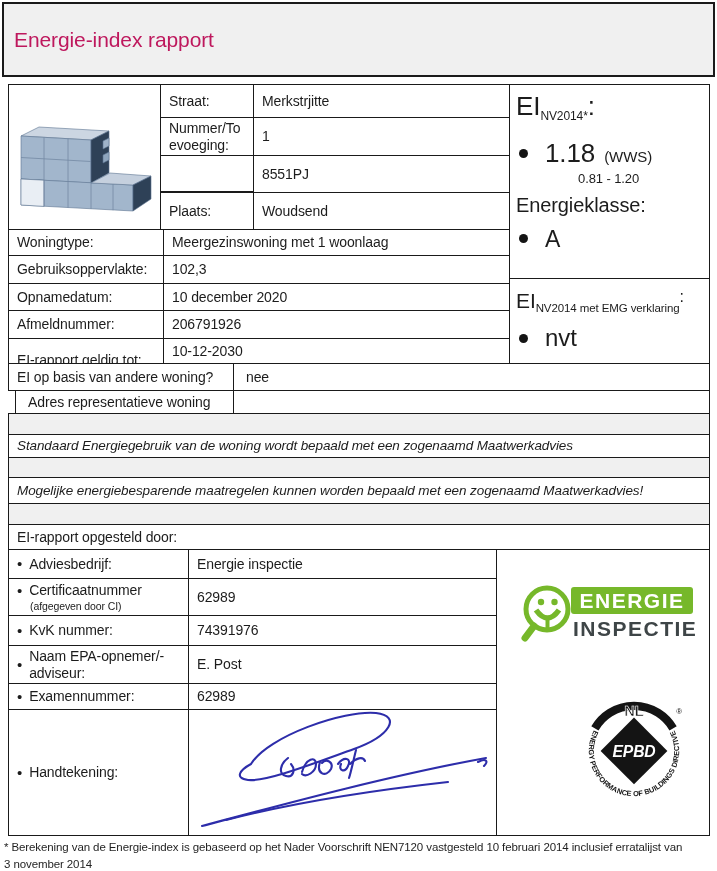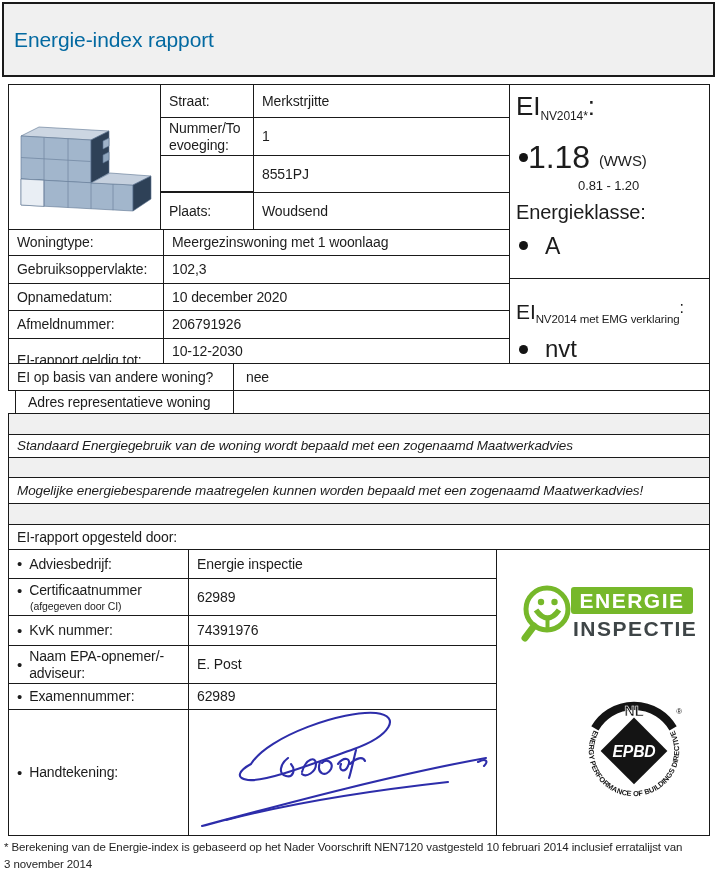--- a/index.html
+++ b/index.html
@@ -7,33 +7,33 @@
     position:relative;width:717px;height:871px;overflow:hidden;background:#fff;
     font-family:"Liberation Sans","DejaVu Sans",sans-serif;color:#1c1c1c;letter-spacing:-0.1px;
   }
   .cell{
     position:absolute;box-sizing:border-box;border:1px solid #1a1a1a;background:#fff;
     display:flex;align-items:center;padding:8px 8px;font-size:14px;line-height:1.15;
   }
   .gray{background:#f0f0f0;}
   .titlebox{
     position:absolute;box-sizing:border-box;border:2px solid #1a1a1a;background:#f0f0f0;
-    display:flex;align-items:center;padding:0 10px;font-size:21px;color:#0369a1;
+    display:flex;align-items:center;padding:0 10px;font-size:21px;color:#be185d;
   }
   .colcell{flex-direction:column;align-items:flex-start;justify-content:center;}
   .blt::before{content:"•";margin-right:7px;font-size:15px;flex:none;}
   .sub-note{font-size:10.5px;margin-top:1px;}
   .note{font-style:italic;font-size:13.5px;}
   .panel{display:block;padding:5px 6px;}
   .ei-big{font-size:26px;}
   .ei-sub{font-size:12px;vertical-align:-5px;}
   .ei-line{margin-top:2px;}
   .flexline{display:flex;align-items:center;}
   .dot{width:9px;height:9px;border-radius:50%;background:#141414;flex:none;display:inline-block;}
-  .ei-value{font-size:32px;}
+  .ei-value{font-size:26px;margin-left:17px;}
   .ei-unit{font-size:15px;margin-left:9px;margin-top:6px;}
   .ei-range{font-size:13px;margin-left:62px;margin-top:3px;}
   .ei-class-label{font-size:20px;margin-top:7px;}
   .ei-class{font-size:23px;margin-left:17px;}
   .emg-big{font-size:21px;}
   .emg-sub{font-size:11.5px;vertical-align:-4px;}
   .emg-colon{font-size:16px;vertical-align:6px;}
   .emg-value{font-size:24px;margin-left:17px;}
   .vline1{margin-top:15px;padding-left:3px;}
   .vline2{margin-top:9px;padding-left:3px;}
@@ -150,21 +150,21 @@
     </div>
     <div class="ei-range">0.81 - 1.20</div>
     <div class="ei-class-label">Energieklasse:</div>
     <div class="flexline vline2">
       <span class="dot"></span>
       <span class="ei-class">A</span>
     </div>
   </div>
 
   <div class="cell panel" style="left:509px;top:278px;width:201px;height:86px;">
-    <div style="margin-top:15px;">
+    <div style="margin-top:4px;">
       <span class="emg-big">EI</span><span class="emg-sub">NV2014 met EMG verklaring</span><span class="emg-colon">:</span>
     </div>
     <div class="flexline vline2">
       <span class="dot"></span>
       <span class="emg-value">nvt</span>
     </div>
   </div>
 
   <div class="cell" style="left:8px;top:363px;width:269px;height:28px;">
       <span>EI op basis van andere woning?</span>

